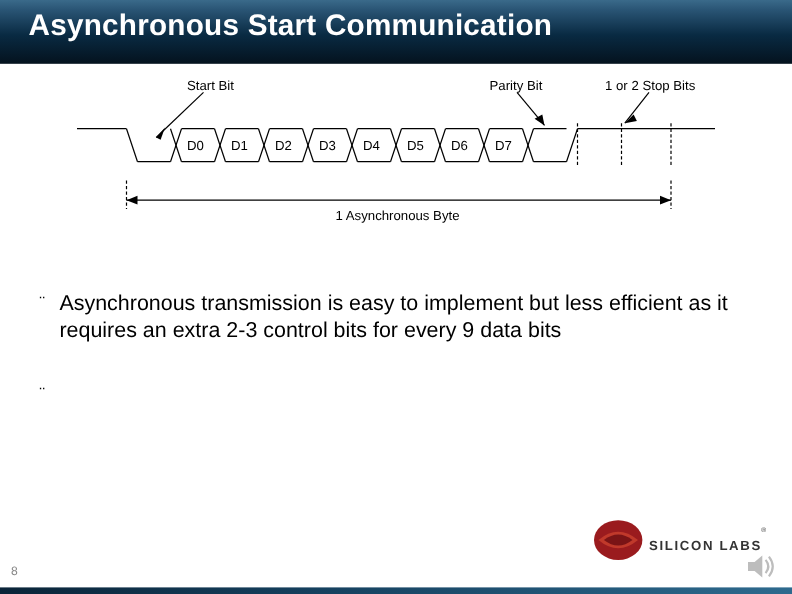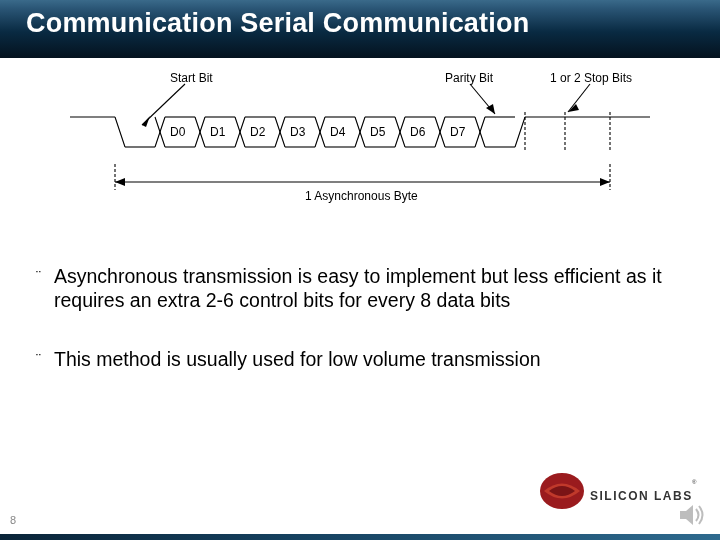--- a/index.html
+++ b/index.html
@@ -69,21 +69,21 @@
     bottom: 10px; right: 14px;
     width: 30px; height: 30px;
     opacity: 0.55;
   }
   svg text { font-family: Arial, sans-serif; }
 </style>
 </head>
 <body>
 
 <div class="header">
-  <div class="title">Communication Serial Communication</div>
+  <div class="title">Asynchronous Start Communication</div>
 </div>
 
 <div class="diagram">
 <svg viewBox="0 0 580 145" width="580" height="145">
   <g stroke="#000" stroke-width="1.1" fill="none">
 
     <line x1="0" y1="45" x2="45" y2="45"></line>
 
     <line x1="45" y1="45" x2="55" y2="75"></line>
 
@@ -171,25 +171,24 @@
     <text x="340" y="64">D6</text>
     <text x="380" y="64">D7</text>
     <text x="235" y="128">1 Asynchronous Byte</text>
   </g>
 </svg>
 </div>
 
 <div class="bullets">
   <div class="bullet">
     <span class="mark">¨</span>
-    <span>Asynchronous transmission is easy to implement but less efficient as it requires an extra 2-6 control bits for every 8 data bits</span>
+    <span>Asynchronous transmission is easy to implement but less efficient as it requires an extra 2-3 control bits for every 9 data bits</span>
   </div>
   <div class="bullet">
     <span class="mark">¨</span>
-    <span>This method is usually used for low volume transmission</span>
   </div>
 </div>
 
 <div class="page-num">8</div>
 
 <div class="footer-bar"></div>
 
 <div class="logo">
 <svg viewBox="0 0 170 54" width="170" height="54">
   <ellipse cx="30" cy="25" rx="22" ry="18" fill="#9a1b1e"></ellipse>

